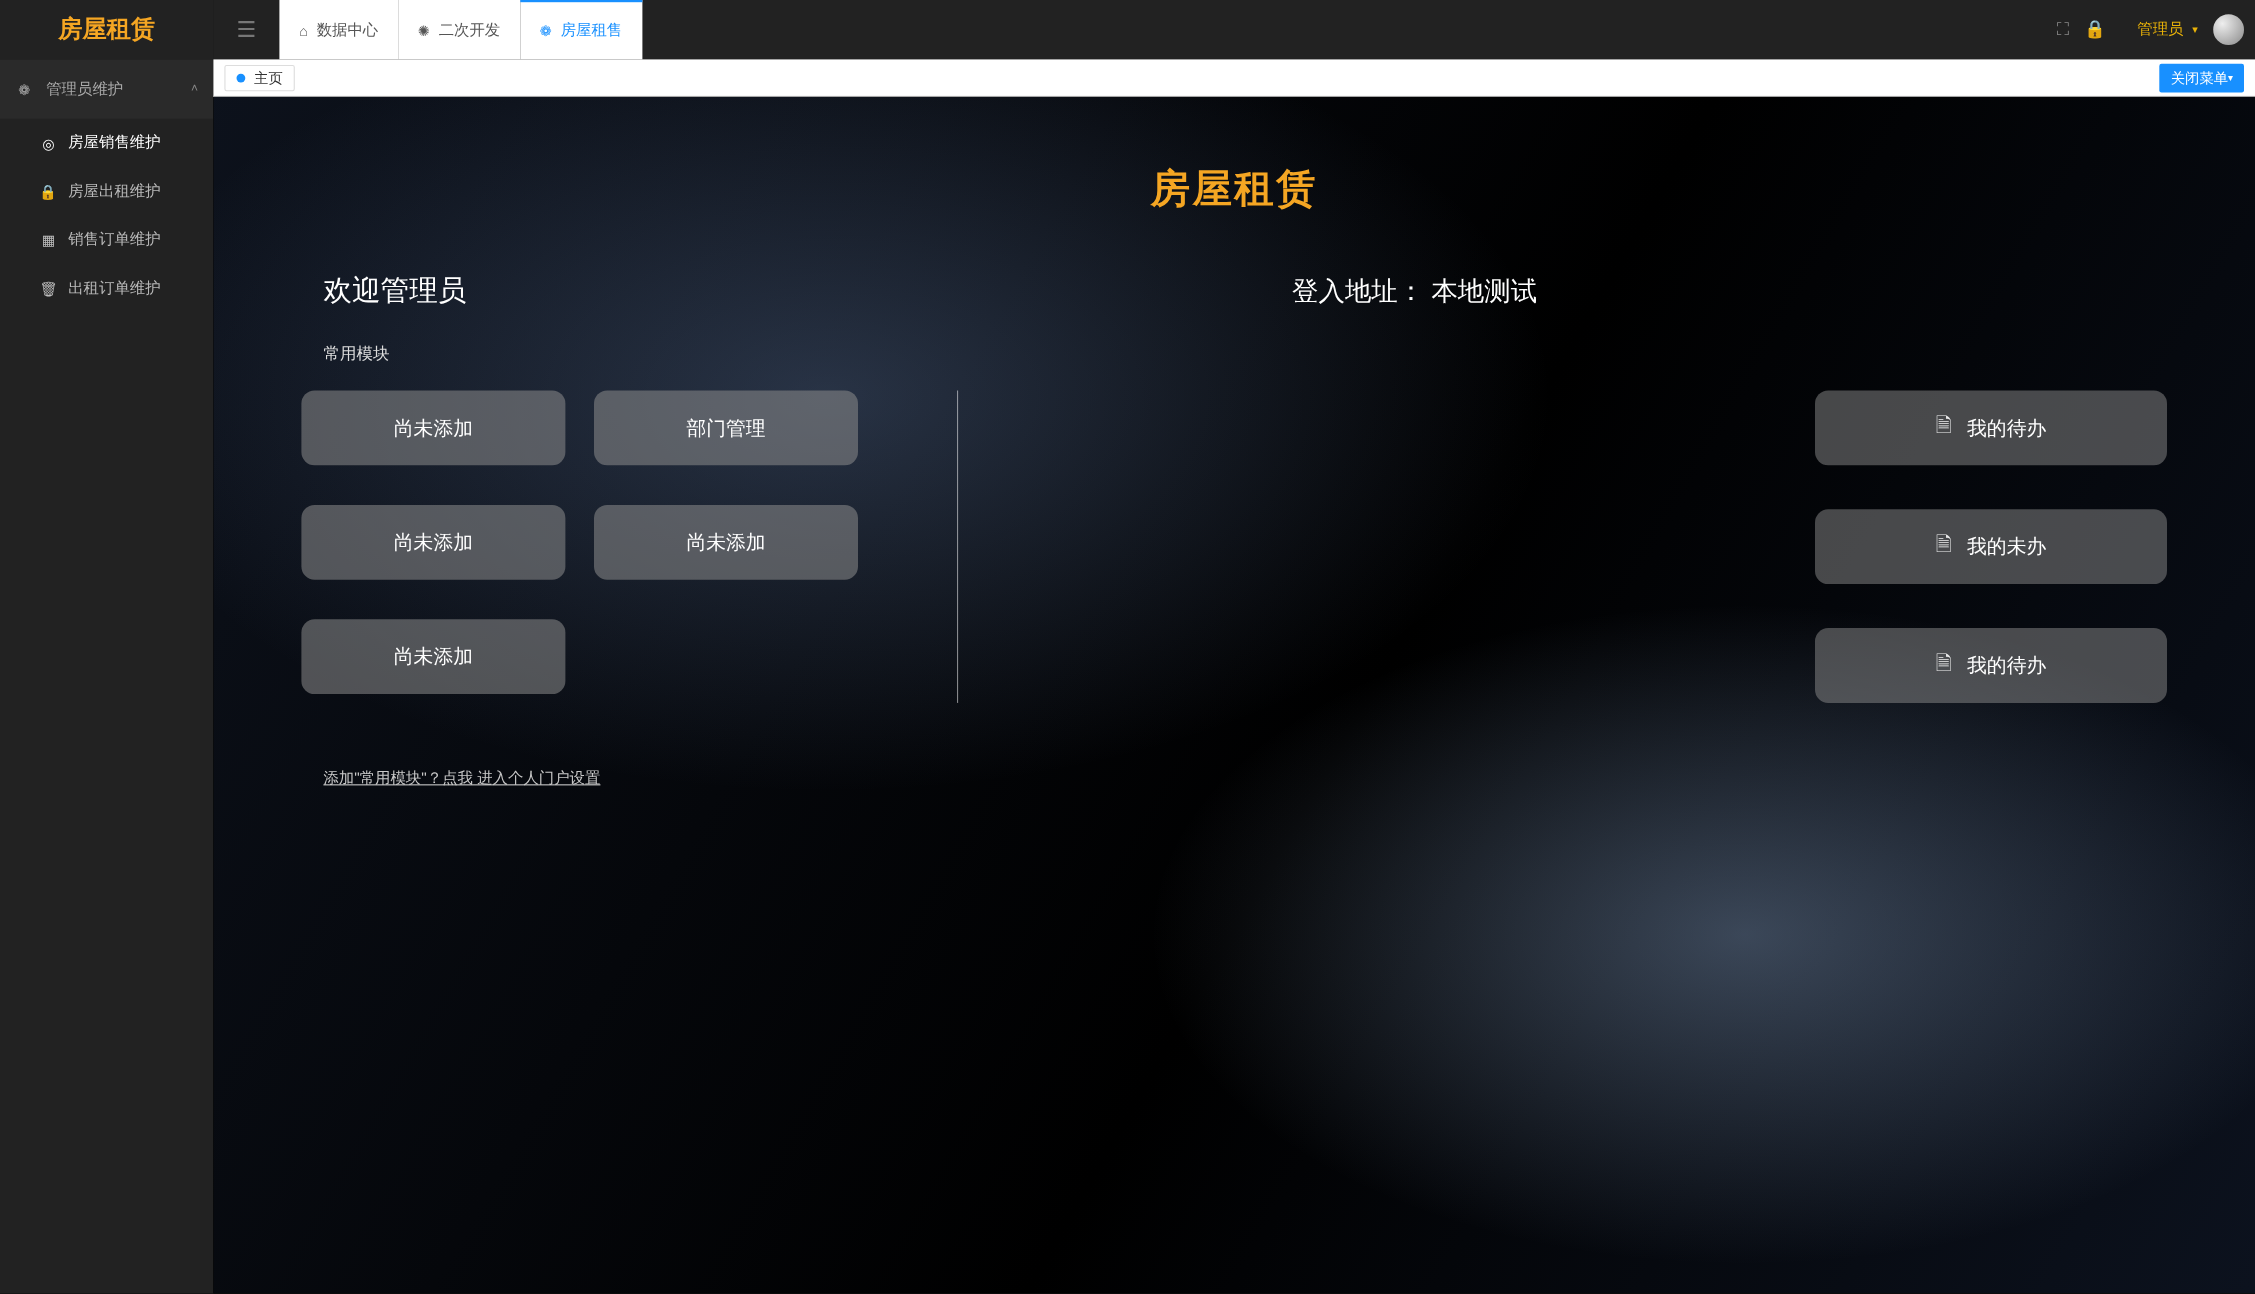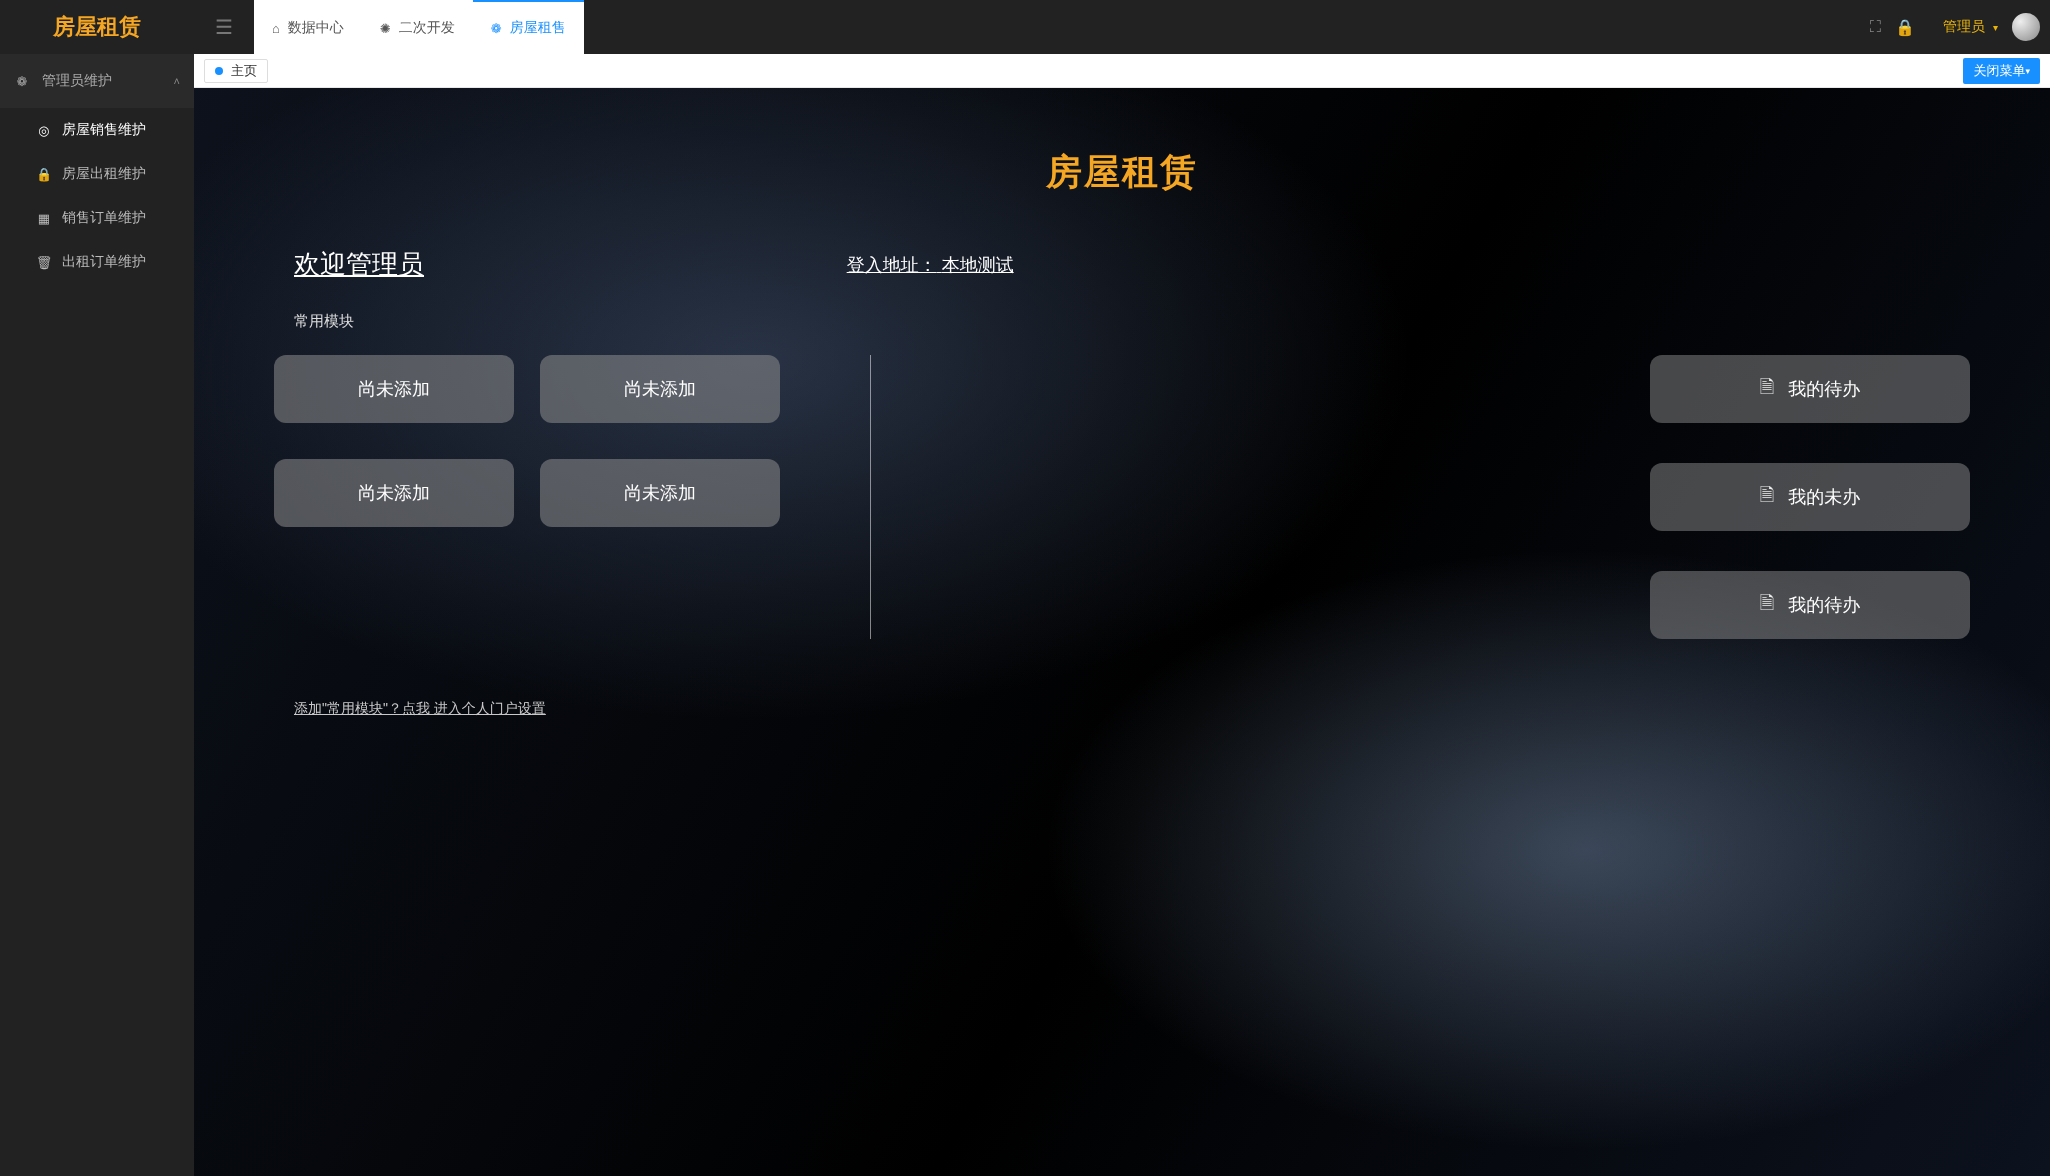--- a/index.html
+++ b/index.html
@@ -47,23 +47,23 @@
        background:
          radial-gradient(ellipse 900px 500px at 75% 70%, rgba(160,190,230,0.35), rgba(0,0,0,0) 60%),
          radial-gradient(ellipse 1100px 600px at 30% 25%, rgba(120,150,200,0.30), rgba(0,0,0,0) 60%),
          linear-gradient(120deg, rgba(50,70,110,0.25) 0%, rgba(0,0,0,0.85) 55%, rgba(40,60,100,0.3) 100%),
          #000;
   }
   .inner { position:relative; padding:0 40px 40px 40px; }
   .hero { text-align:center; padding:60px 0 50px 0; }
   .hero h1 { font-size:36px; font-weight:bold; color:#f5a623; letter-spacing:2px; }
 
-  .row3 { display:grid; grid-template-columns: 1fr 1fr 1fr; gap:22px; align-items:center; padding:0 40px;text-decoration:underline; }
+  .row3 { display:grid; grid-template-columns: 1fr 1fr 1fr; gap:22px; align-items:center; padding:0 40px; }
   .welcome { font-size:26px; color:#fff; padding-left:20px; }
-  .login-addr { font-size:18px; color:#fff; text-align:left; }
+  .login-addr { font-size:24px; color:#fff; text-align:right; }
   .datetime { text-align:right; padding-right:40px; }
   .date { font-size:22px; color:#eee; }
   .time { font-size:26px; color:#fff; font-weight:500; }
 
   .section-title { font-size:15px; color:#ddd; padding:30px 0 24px 60px; }
 
   .modwrap { display:flex; gap:40px; padding:0 40px; align-items:flex-start; }
   .modgrid { display:grid; grid-template-columns: 240px 240px; grid-auto-rows:68px; gap:36px 26px; }
   .modbtn { background:rgba(140,140,140,0.55); border:none; border-radius:12px; color:#fff; font-size:18px; display:flex; align-items:center; justify-content:center; cursor:pointer; }
   .vline { width:1px; align-self:stretch; background:rgba(255,255,255,0.5); margin:0 50px; }
@@ -158,20 +158,21 @@
           <span>登入地址：</span>
           <span>本地测试</span>
         </div>
       </div>
 
       <div class="section-title">常用模块</div>
 
       <div class="modwrap">
         <div class="modgrid">
           <button class="modbtn">尚未添加</button>
+          <button class="modbtn">部门管理</button>
           <button class="modbtn">尚未添加</button>
           <button class="modbtn">尚未添加</button>
           <button class="modbtn">尚未添加</button>
         </div>
         <div class="vline"></div>
         <div class="todos">
           <button class="todo">
             <span class="ticon">🗎</span>
             <span>我的待办</span>
           </button>

